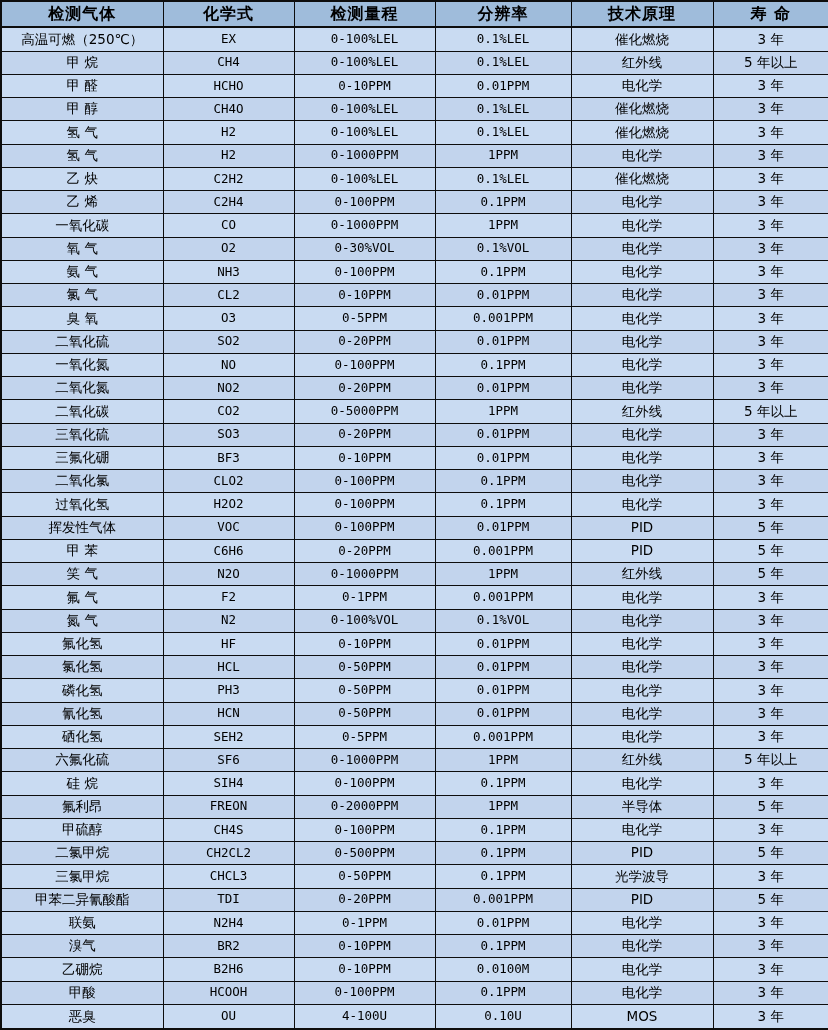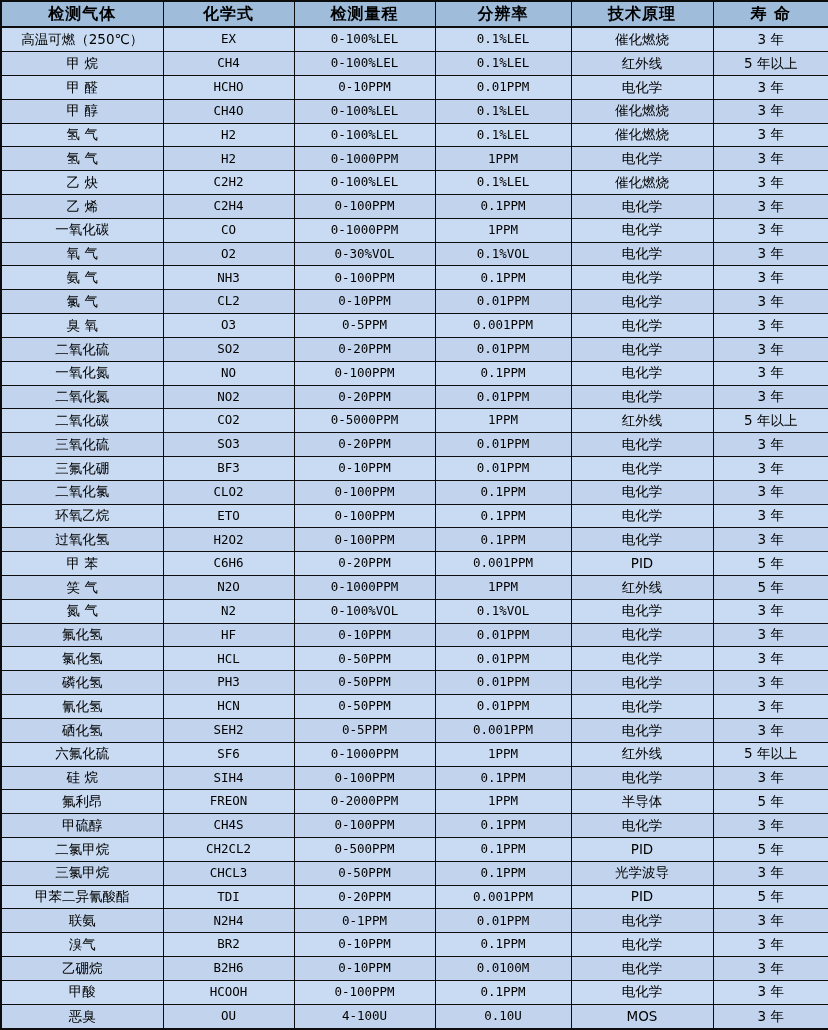--- a/index.html
+++ b/index.html
@@ -218,52 +218,60 @@
       </tr>
       <tr>
         <td class="gas-name">二氧化氯</td>
         <td>CLO2</td>
         <td>0-100PPM</td>
         <td>0.1PPM</td>
         <td class="gas-name">电化学</td>
         <td class="gas-name">3 年</td>
       </tr>
       <tr>
-        <td class="gas-name">环氧乙烷</td>
-        <td>ETO</td>
-        <td>0-100PPM</td>
-        <td>0.1PPM</td>
-        <td class="gas-name">电化学</td>
-        <td class="gas-name">3 年</td>
-      </tr>
-      <tr>
         <td class="gas-name">过氧化氢</td>
         <td>H2O2</td>
         <td>0-100PPM</td>
         <td>0.1PPM</td>
         <td class="gas-name">电化学</td>
         <td class="gas-name">3 年</td>
+      </tr>
+      <tr>
+        <td class="gas-name">挥发性气体</td>
+        <td>VOC</td>
+        <td>0-100PPM</td>
+        <td>0.01PPM</td>
+        <td class="gas-name">PID</td>
+        <td class="gas-name">5 年</td>
       </tr>
       <tr>
         <td class="gas-name">甲 苯</td>
         <td>C6H6</td>
         <td>0-20PPM</td>
         <td>0.001PPM</td>
         <td class="gas-name">PID</td>
         <td class="gas-name">5 年</td>
       </tr>
       <tr>
         <td class="gas-name">笑 气</td>
         <td>N2O</td>
         <td>0-1000PPM</td>
         <td>1PPM</td>
         <td class="gas-name">红外线</td>
         <td class="gas-name">5 年</td>
       </tr>
       <tr>
+        <td class="gas-name">氟 气</td>
+        <td>F2</td>
+        <td>0-1PPM</td>
+        <td>0.001PPM</td>
+        <td class="gas-name">电化学</td>
+        <td class="gas-name">3 年</td>
+      </tr>
+      <tr>
         <td class="gas-name">氮 气</td>
         <td>N2</td>
         <td>0-100%VOL</td>
         <td>0.1%VOL</td>
         <td class="gas-name">电化学</td>
         <td class="gas-name">3 年</td>
       </tr>
       <tr>
         <td class="gas-name">氟化氢</td>
         <td>HF</td>

